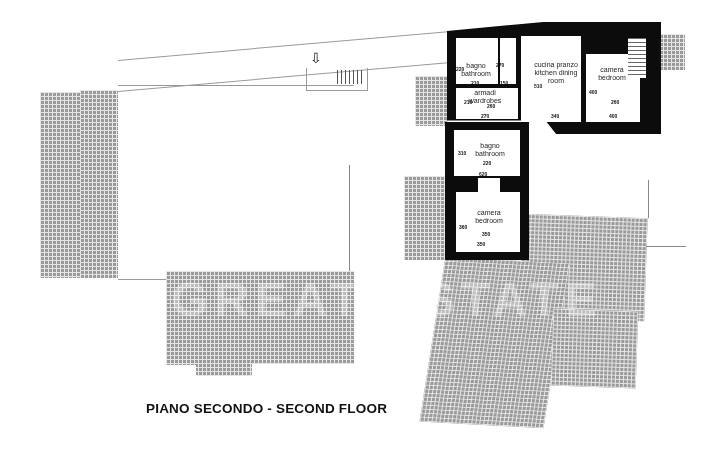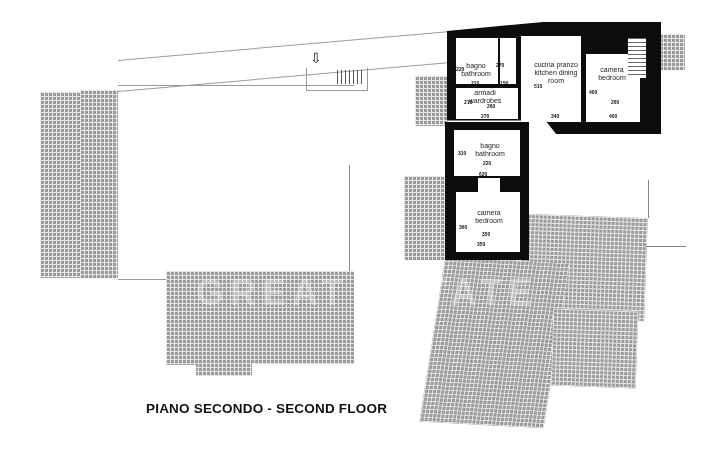--- a/index.html
+++ b/index.html
@@ -9,21 +9,21 @@
     background-image:
       linear-gradient(#e6e6e6 1px, transparent 1px),
       linear-gradient(90deg,#e6e6e6 1px, transparent 1px);
     background-size:4px 4px;}
   .wall{position:absolute;background:#0c0c0c;}
   .room{position:absolute;background:#fff;}
   .lbl{position:absolute;font-size:7px;color:#222;text-align:center;line-height:8px;}
   .dim{position:absolute;font-size:5px;color:#111;font-weight:bold;}
   .line{position:absolute;background:#888;}
   .caption{position:absolute;left:146px;top:401px;font-weight:bold;font-size:13.5px;color:#111;letter-spacing:0.2px;}
-  .watermark{position:absolute;left:196px;top:272px;font-size:36px;color:rgba(255,255,255,0.35);letter-spacing:6px;font-weight:bold;}
+  .watermark{position:absolute;left:171px;top:272px;font-size:48px;color:rgba(255,255,255,0.35);letter-spacing:6px;font-weight:bold;}
 </style>
 </head>
 <body>
 
 <div>
 
   <div class="roof" style="left:40px;top:92px;width:40px;height:186px;"></div>
   <div class="roof" style="left:80px;top:90px;width:38px;height:188px;"></div>
   <div class="abs" style="left:118px;top:85px;width:236px;height:193px;border-top:1px solid #999;border-bottom:1px solid #999;"></div>
   <div class="line" style="left:349px;top:165px;width:1px;height:115px;"></div>

